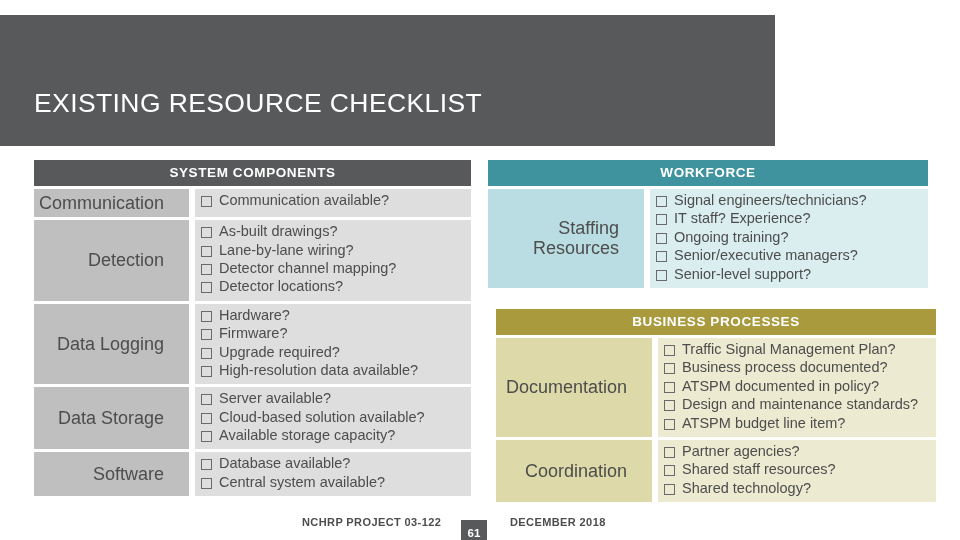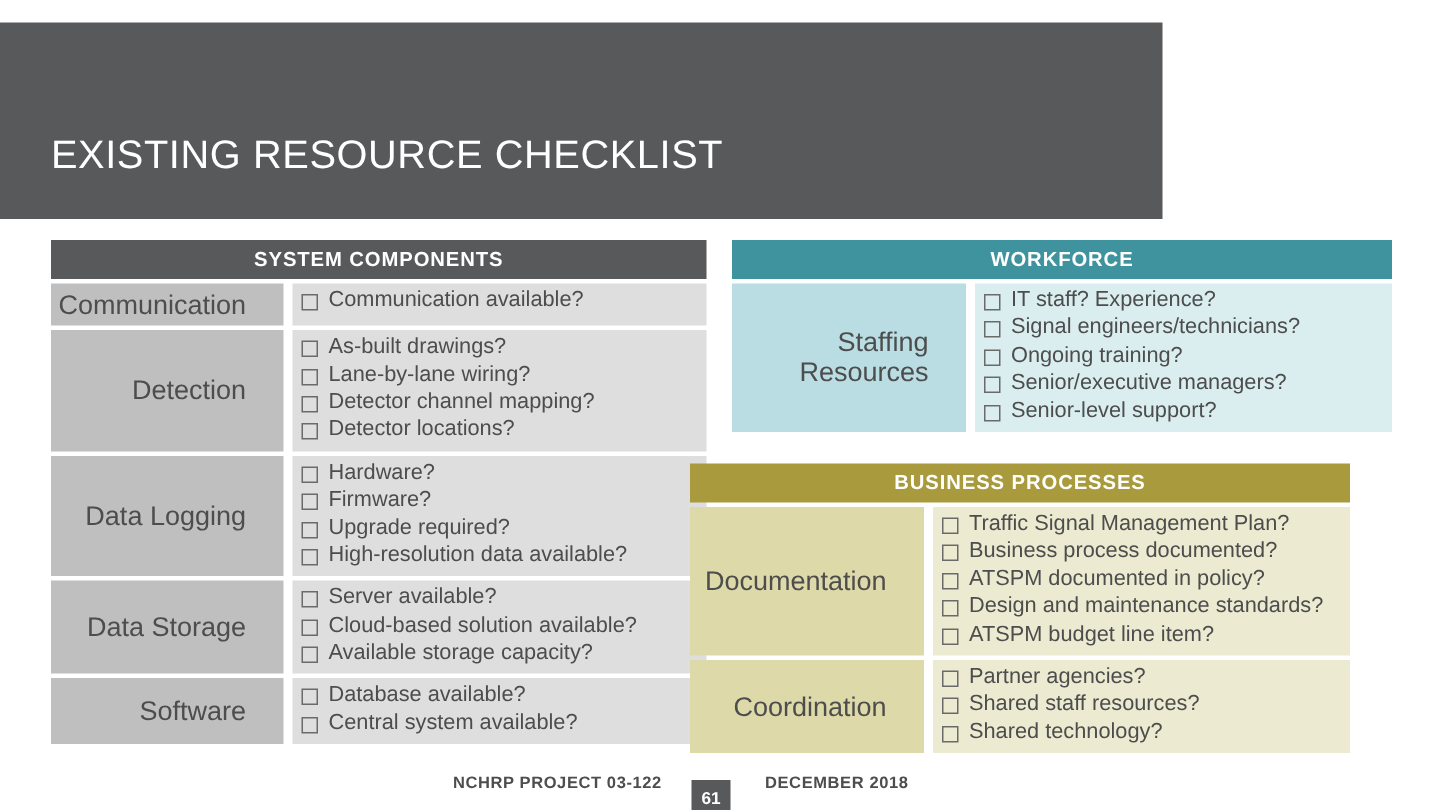--- a/index.html
+++ b/index.html
@@ -113,21 +113,21 @@
     top: 160px;
     width: 440px;
     border-radius: 24px;
   }
   #tbl-workforce .tbl-header { background: #3f939e; }
   #tbl-workforce .row-label { background: #b9dde2; width: 156px; }
   #tbl-workforce .row-items { background: #daeef0; }
 
   
   #tbl-business {
-    left: 460px;
+    left: 496px;
     top: 309px;
     width: 440px;
   }
   #tbl-business .tbl-header { background: #a89a3d; }
   #tbl-business .row-label { background: #ddd9a8; width: 156px; }
   #tbl-business .row-items { background: #ecead0; }
 
   
   .footer-left {
     position: absolute;
@@ -261,25 +261,25 @@
   </div>
 
   <div class="tbl" id="tbl-workforce">
     <div class="tbl-header">WORKFORCE</div>
     <div>
         <div class="row">
           <div class="row-label">Staffing Resources</div>
           <div class="row-items">
             <div class="ck">
               <span class="box"></span>
+              <span class="txt">Signal engineers/technicians?</span>
+            </div>
+            <div class="ck">
+              <span class="box"></span>
               <span class="txt">IT staff? Experience?</span>
-            </div>
-            <div class="ck">
-              <span class="box"></span>
-              <span class="txt">Signal engineers/technicians?</span>
             </div>
             <div class="ck">
               <span class="box"></span>
               <span class="txt">Ongoing training?</span>
             </div>
             <div class="ck">
               <span class="box"></span>
               <span class="txt">Senior/executive managers?</span>
             </div>
             <div class="ck">

